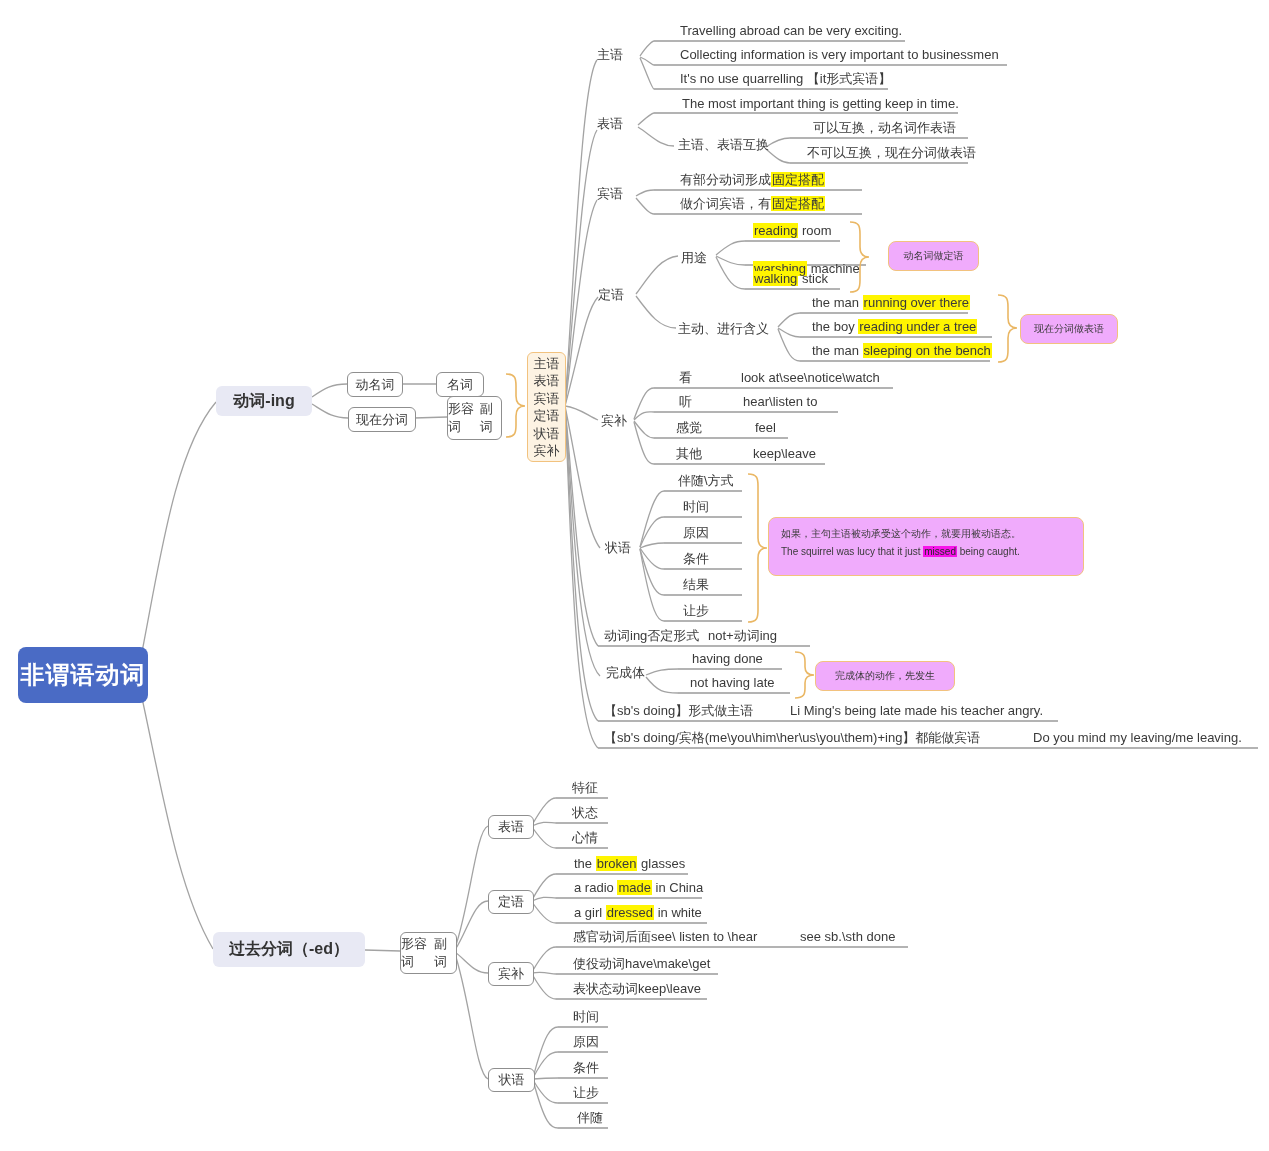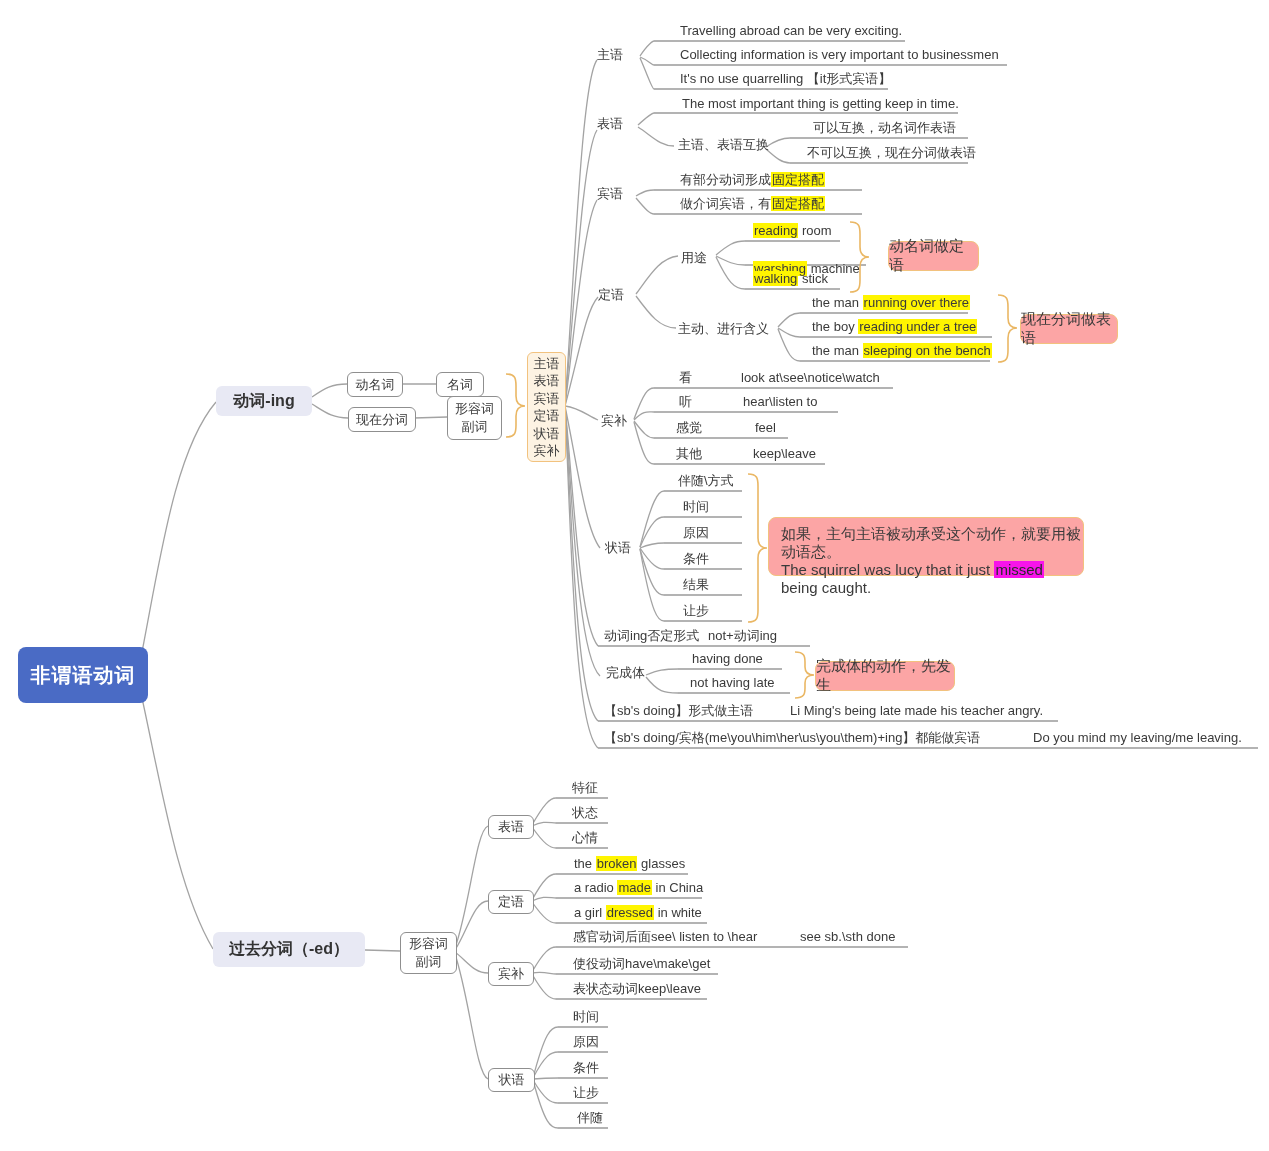--- a/index.html
+++ b/index.html
@@ -1,32 +1,32 @@
 <!DOCTYPE html>
 <html><head>
 <meta charset="utf-8">
 <style>
   html,body{margin:0;padding:0;background:#fff;}
   #stage{position:relative;width:1269px;height:1151px;background:#fff;overflow:hidden;
          font-family:"Liberation Sans","DejaVu Sans",sans-serif;color:#3a3a3a;}
   svg.lines{position:absolute;left:0;top:0;}
   .t{position:absolute;font-size:13px;line-height:16px;white-space:nowrap;color:#3a3a3a;}
   .box-root{position:absolute;left:18px;top:647px;width:130px;height:56px;background:#4a6bc5;
-            border-radius:8px;color:#fff;font-size:20px;font-weight:bold;letter-spacing:1px;
+            border-radius:8px;color:#fff;font-size:24px;font-weight:bold;letter-spacing:1px;
             display:flex;align-items:center;justify-content:center;}
   .box-l1{position:absolute;background:#e8e9f4;border-radius:6px;font-size:16px;font-weight:600;
           display:flex;align-items:center;justify-content:center;color:#333;}
   .box-outline{position:absolute;background:#fff;border:1.4px solid #8f8f8f;border-radius:6px;
                font-size:13px;display:flex;align-items:center;justify-content:center;color:#3a3a3a;}
-  .box-outline.two{flex-direction:column;line-height:18px;}
+  .box-outline.two{line-height:18px;}
   .box-roles{position:absolute;left:527px;top:352px;width:37px;height:108px;background:#fdf3e3;
              border:1.4px solid #f2c27e;border-radius:6px;font-size:13px;line-height:17.5px;
              display:flex;flex-direction:column;align-items:center;justify-content:center;color:#3a3a3a;}
-  .callout{position:absolute;background:#fca5a5;border:1.4px solid #f2c27e;border-radius:8px;
-           font-size:15px;display:flex;align-items:center;justify-content:center;color:#3a3a3a;}
+  .callout{position:absolute;background:#f0abfc;border:1.4px solid #f2c27e;border-radius:8px;
+           font-size:10px;display:flex;align-items:center;justify-content:center;color:#3a3a3a;}
   .callout.left{align-items:flex-start;justify-content:flex-start;flex-direction:column;
                 line-height:18px;padding:7px 0 0 12px;}
   .hl-y{background:#fff500;padding:0 1px;}
   .hl-m{background:#f714ea;padding:0 1px;color:#2a2a2a;}
 </style>
 </head>
 <body>
 
 <div id="stage">
 

